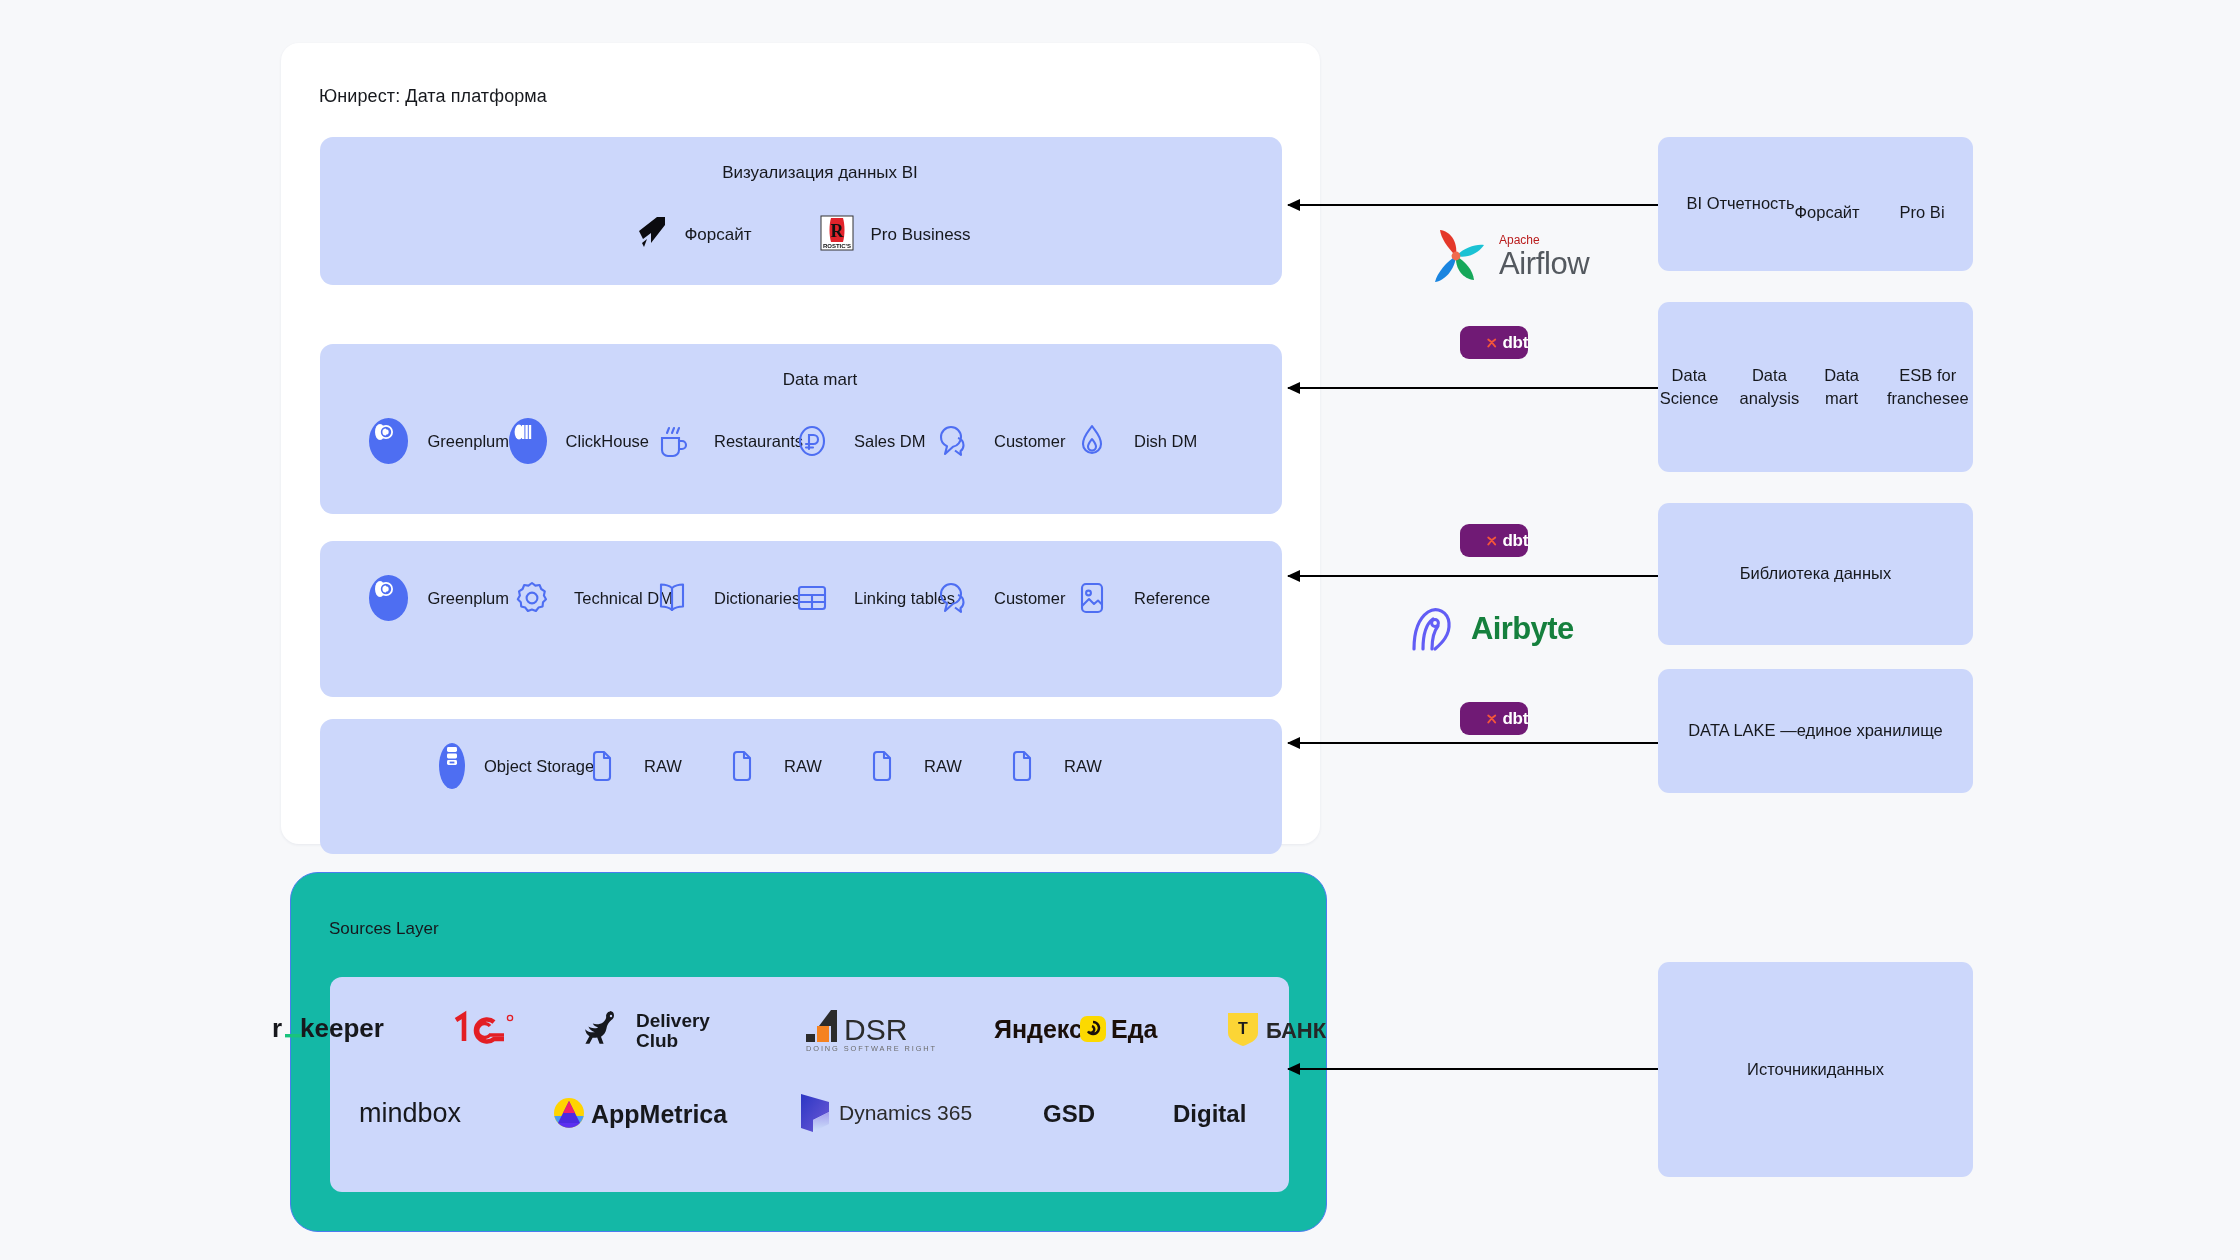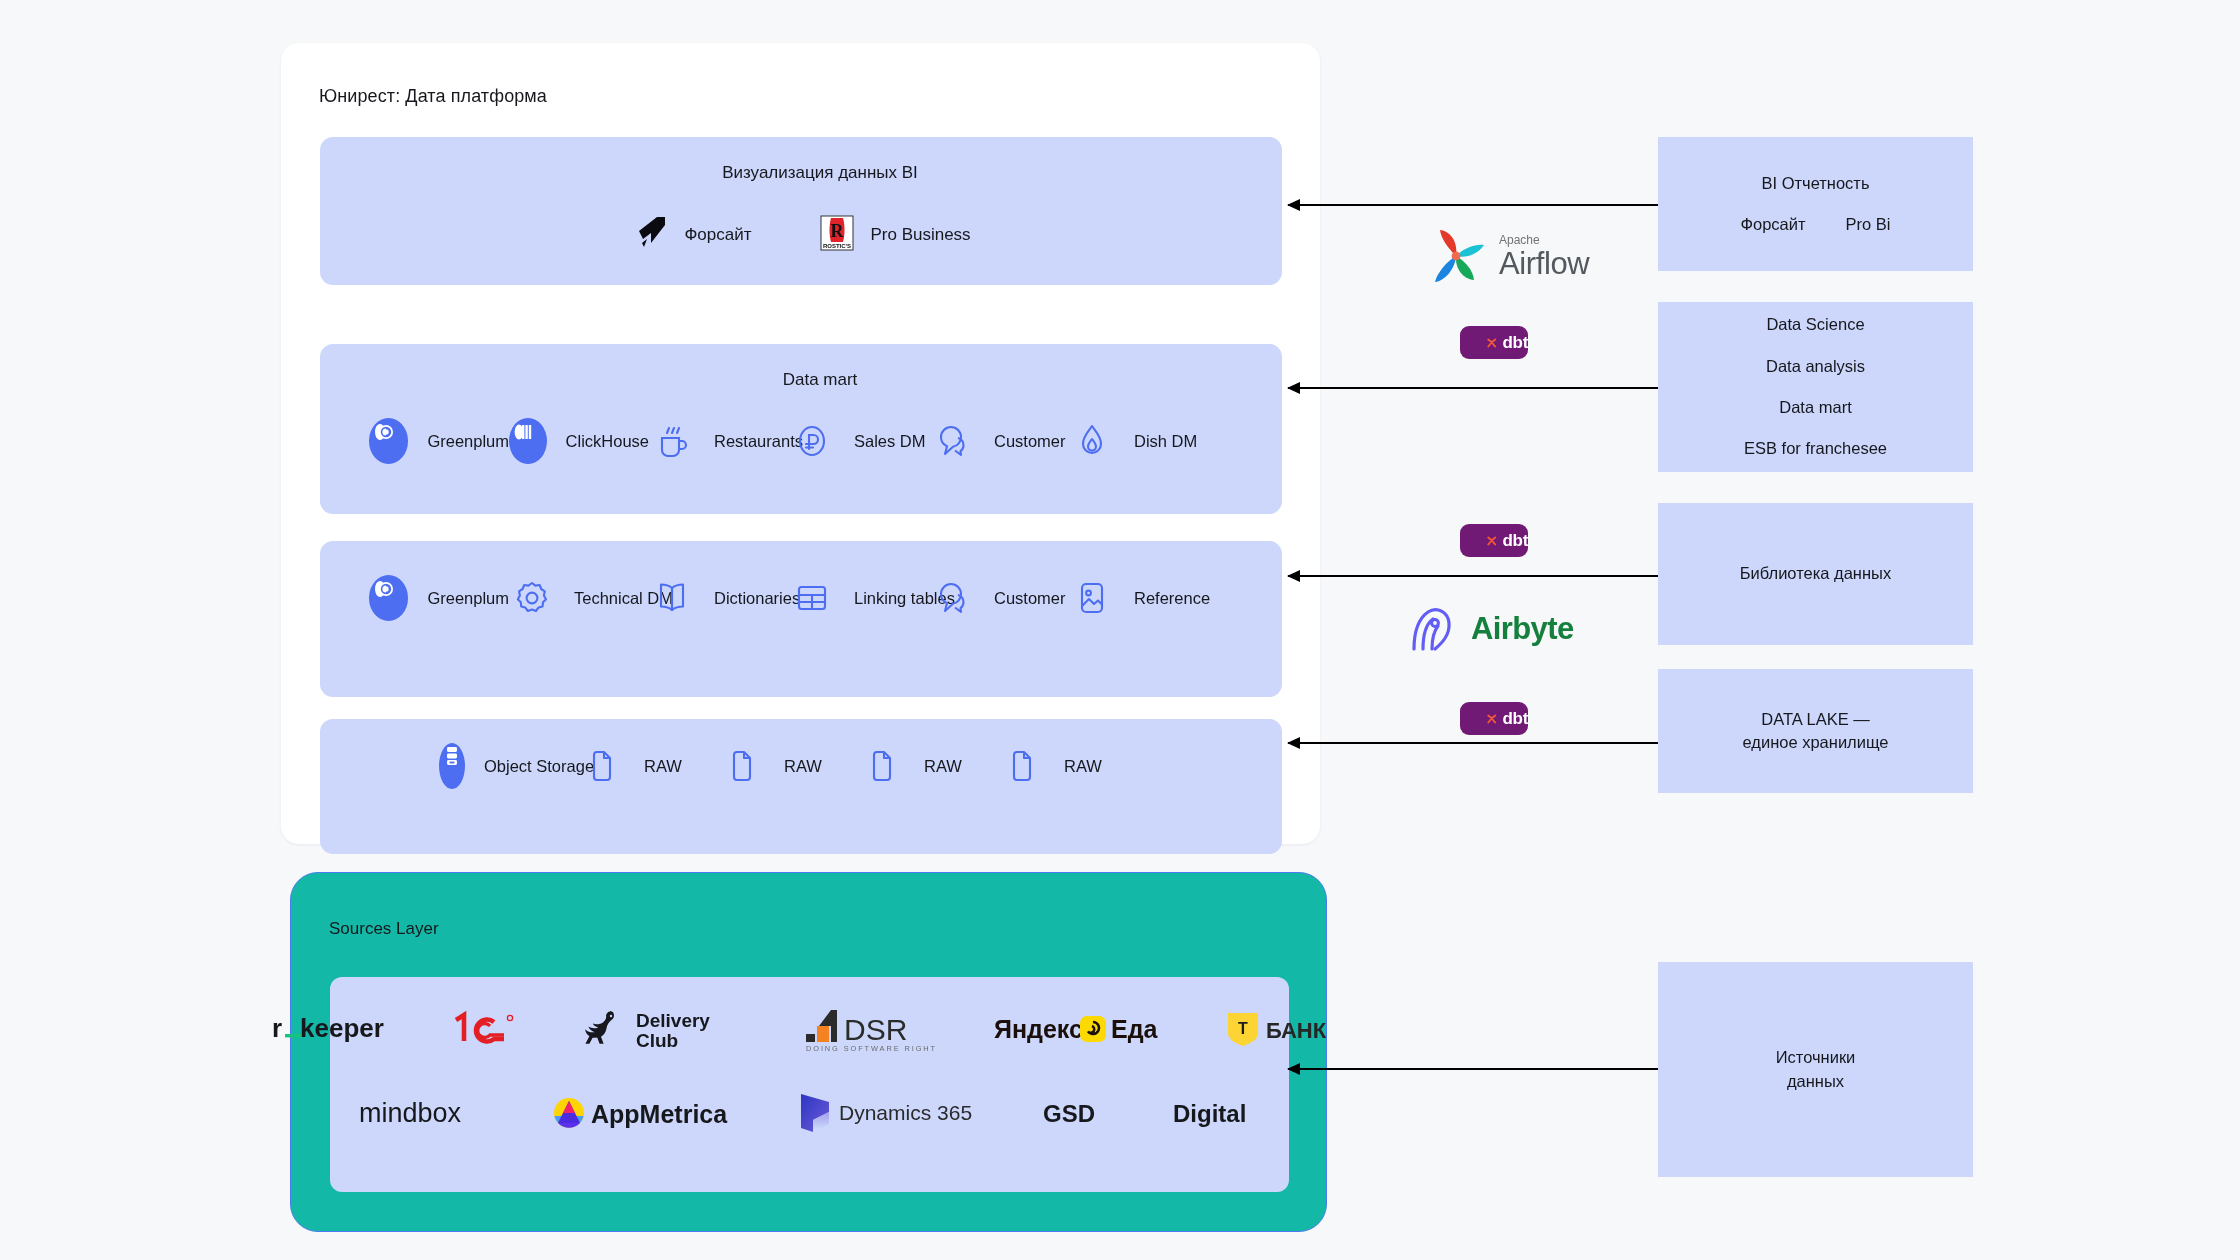--- a/index.html
+++ b/index.html
@@ -77,39 +77,39 @@
   }
   .src-row {
     position: absolute; left: 0; right: 0; display: flex;
     align-items: center; justify-content: center;
   }
   .src-item { display: flex; align-items: center; justify-content: center; }
 
   
   .rbox {
     position: absolute; left: 1658px; width: 315px;
-    background: #ccd7fb; border-radius: 0;
-    display: flex; flex-direction: column;
+    background: #ccd7fb; border-radius: 11px;
+    display: flex; flex-direction: row;
     align-items: center; justify-content: center;
   }
   .rbox .line { font-size: 16.5px; color: #16181d; text-align: center; line-height: 1.42; }
   .rbox .sub-row { display: flex; gap: 40px; margin-top: 18px; }
 
   
   .arrow { position: absolute; height: 2px; background: #000; }
   .arrow::before {
     content: ""; position: absolute; left: -1px; top: -5.5px;
     border-top: 6.5px solid transparent; border-bottom: 6.5px solid transparent;
     border-right: 13px solid #000;
   }
 
   
   .mid-logo { position: absolute; display: flex; align-items: center; gap: 11px; }
   .airflow-word { display: flex; flex-direction: column; line-height: 1; }
-  .airflow-word .sm { font-size: 12px; color: #737373; margin-bottom: 2px; }
+  .airflow-word .sm { font-size: 12px; color: #b91c1c; margin-bottom: 2px; }
   .airflow-word .bg { font-size: 31px; color: #54595f; letter-spacing: -.4px; }
   .airbyte-word { font-size: 31px; color: #15803d; font-weight: bold; letter-spacing: -.6px; }
 </style>
 </head>
 <body>
 
 <div id="canvas">
 
   <div class="platform-card">
     <div class="card-title">Юнирест: Дата платформа</div>

